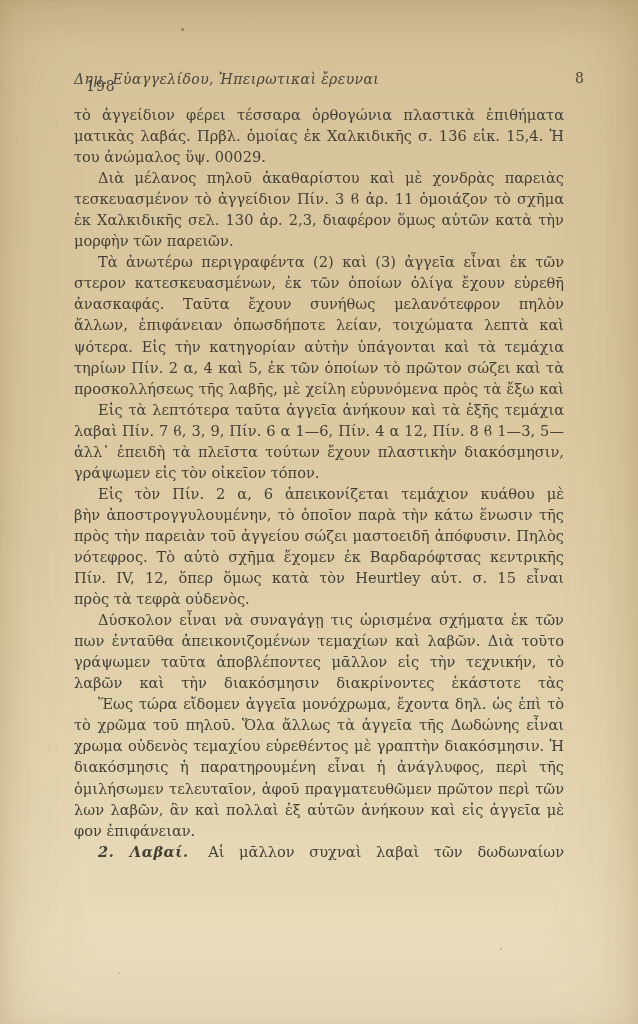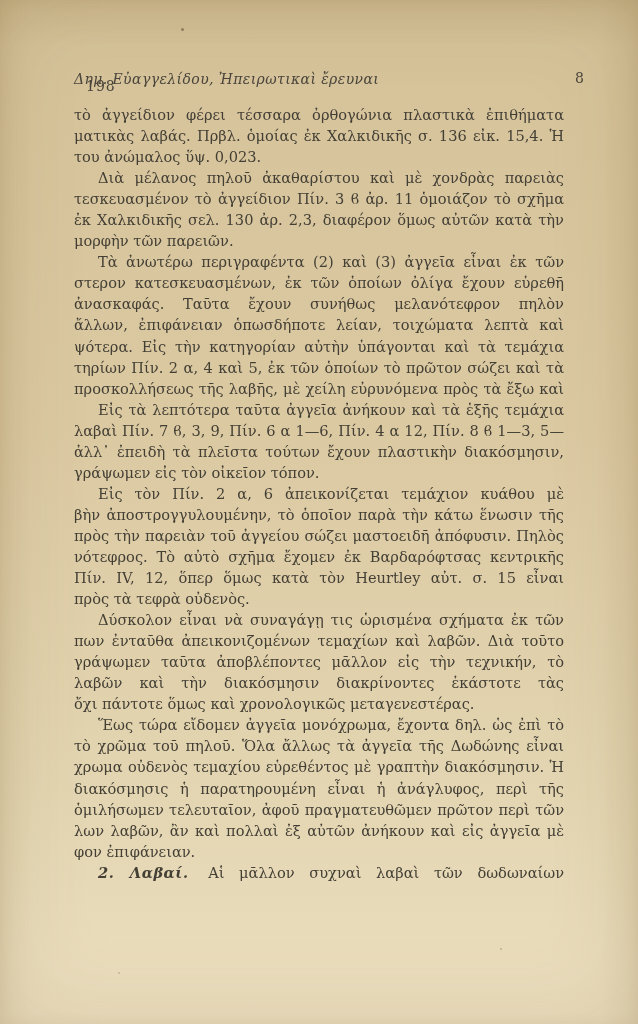--- a/index.html
+++ b/index.html
@@ -101,21 +101,21 @@
   <div class="header">
     <span class="pageno-left">198</span>
     <span class="running-title">Δημ. Εὐαγγελίδου, Ἠπειρωτικαὶ ἔρευναι</span>
     <span class="pageno-right">8</span>
   </div>
 
   <div class="text-block">
       <div class="paragraph">
         <div class="line">τὸ ἀγγείδιον φέρει τέσσαρα ὀρθογώνια πλαστικὰ ἐπιθήματα ὡσεὶ κοσμη-</div>
         <div class="line">ματικὰς λαβάς. Πρβλ. ὁμοίας ἐκ Χαλκιδικῆς σ. 136 εἰκ. 15,4. Ἡ βάσις</div>
-        <div class="line last">του ἀνώμαλος ὕψ. 0,023.</div>
+        <div class="line last">του ἀνώμαλος ὕψ. 00029.</div>
       </div>
       <div class="paragraph">
         <div class="line indent">Διὰ μέλανος πηλοῦ ἀκαθαρίστου καὶ μὲ χονδρὰς παρειὰς εἶναι κα-</div>
         <div class="line">τεσκευασμένον τὸ ἀγγείδιον Πίν. 3 ϐ ἀρ. 11 ὁμοιάζον τὸ σχῆμα πρὸς τὰ</div>
         <div class="line">ἐκ Χαλκιδικῆς σελ. 130 ἀρ. 2,3, διαφέρον ὅμως αὐτῶν κατὰ τὴν κάθετον</div>
         <div class="line last">μορφὴν τῶν παρειῶν.</div>
       </div>
       <div class="paragraph">
         <div class="line indent">Τὰ ἀνωτέρω περιγραφέντα (2) καὶ (3) ἀγγεῖα εἶναι ἐκ τῶν ἐπιμελέ-</div>
         <div class="line">στερον κατεσκευασμένων, ἐκ τῶν ὁποίων ὀλίγα ἔχουν εὑρεθῆ κατὰ τὰς</div>
@@ -137,21 +137,20 @@
         <div class="line">πρὸς τὴν παρειὰν τοῦ ἀγγείου σώζει μαστοειδῆ ἀπόφυσιν. Πηλὸς μελα-</div>
         <div class="line">νότεφρος. Τὸ αὐτὸ σχῆμα ἔχομεν ἐκ Βαρδαρόφτσας κεντρικῆς Μακεδονίας</div>
         <div class="line">Πίν. IV, 12, ὅπερ ὅμως κατὰ τὸν Heurtley αὐτ. σ. 15 εἶναι παρεμφερὲς</div>
         <div class="line last">πρὸς τὰ τεφρὰ οὐδενὸς.</div>
       </div>
       <div class="paragraph">
         <div class="line indent">Δύσκολον εἶναι νὰ συναγάγῃ τις ὡρισμένα σχήματα ἐκ τῶν ὑπολοί-</div>
         <div class="line">πων ἐνταῦθα ἀπεικονιζομένων τεμαχίων καὶ λαβῶν. Διὰ τοῦτο θὰ περι-</div>
         <div class="line">γράψωμεν ταῦτα ἀποβλέποντες μᾶλλον εἰς τὴν τεχνικήν, τὸ σχῆμα τῶν</div>
         <div class="line">λαβῶν καὶ τὴν διακόσμησιν διακρίνοντες ἑκάστοτε τὰς νεωτέρας μορφάς,</div>
-        <div class="line last">ὄχι πάντοτε ὅμως καὶ χρονολογικῶς μεταγενεστέρας.</div>
       </div>
       <div class="paragraph">
         <div class="line indent">Ἕως τώρα εἴδομεν ἀγγεῖα μονόχρωμα, ἔχοντα δηλ. ὡς ἐπὶ τὸ πολὺ</div>
         <div class="line">τὸ χρῶμα τοῦ πηλοῦ. Ὅλα ἄλλως τὰ ἀγγεῖα τῆς Δωδώνης εἶναι μονό-</div>
         <div class="line">χρωμα οὐδενὸς τεμαχίου εὑρεθέντος μὲ γραπτὴν διακόσμησιν. Ἡ μόνη</div>
         <div class="line">διακόσμησις ἡ παρατηρουμένη εἶναι ἡ ἀνάγλυφος, περὶ τῆς ὁποίας θὰ</div>
         <div class="line">ὁμιλήσωμεν τελευταῖον, ἀφοῦ πραγματευθῶμεν πρῶτον περὶ τῶν ποικί-</div>
         <div class="line">λων λαβῶν, ἂν καὶ πολλαὶ ἐξ αὐτῶν ἀνήκουν καὶ εἰς ἀγγεῖα μὲ ἀνάγλυ-</div>
         <div class="line last">φον ἐπιφάνειαν.</div>
       </div>

